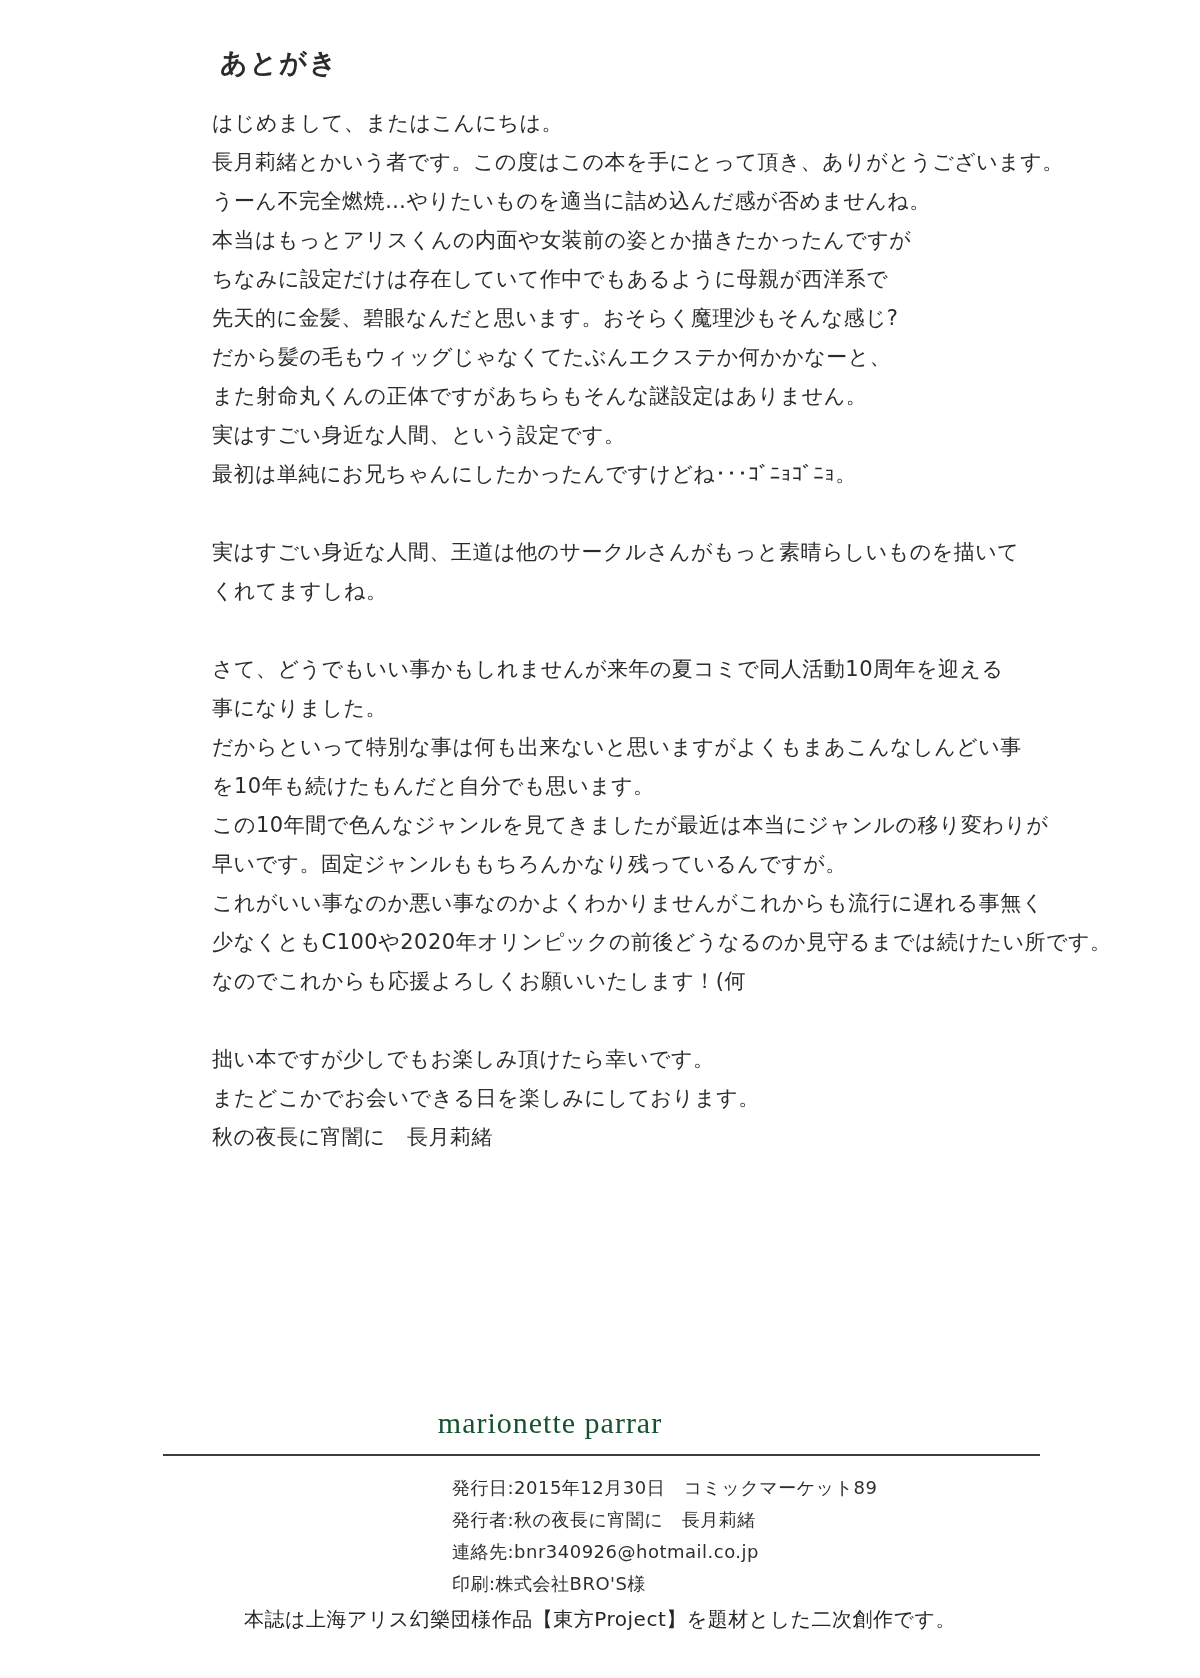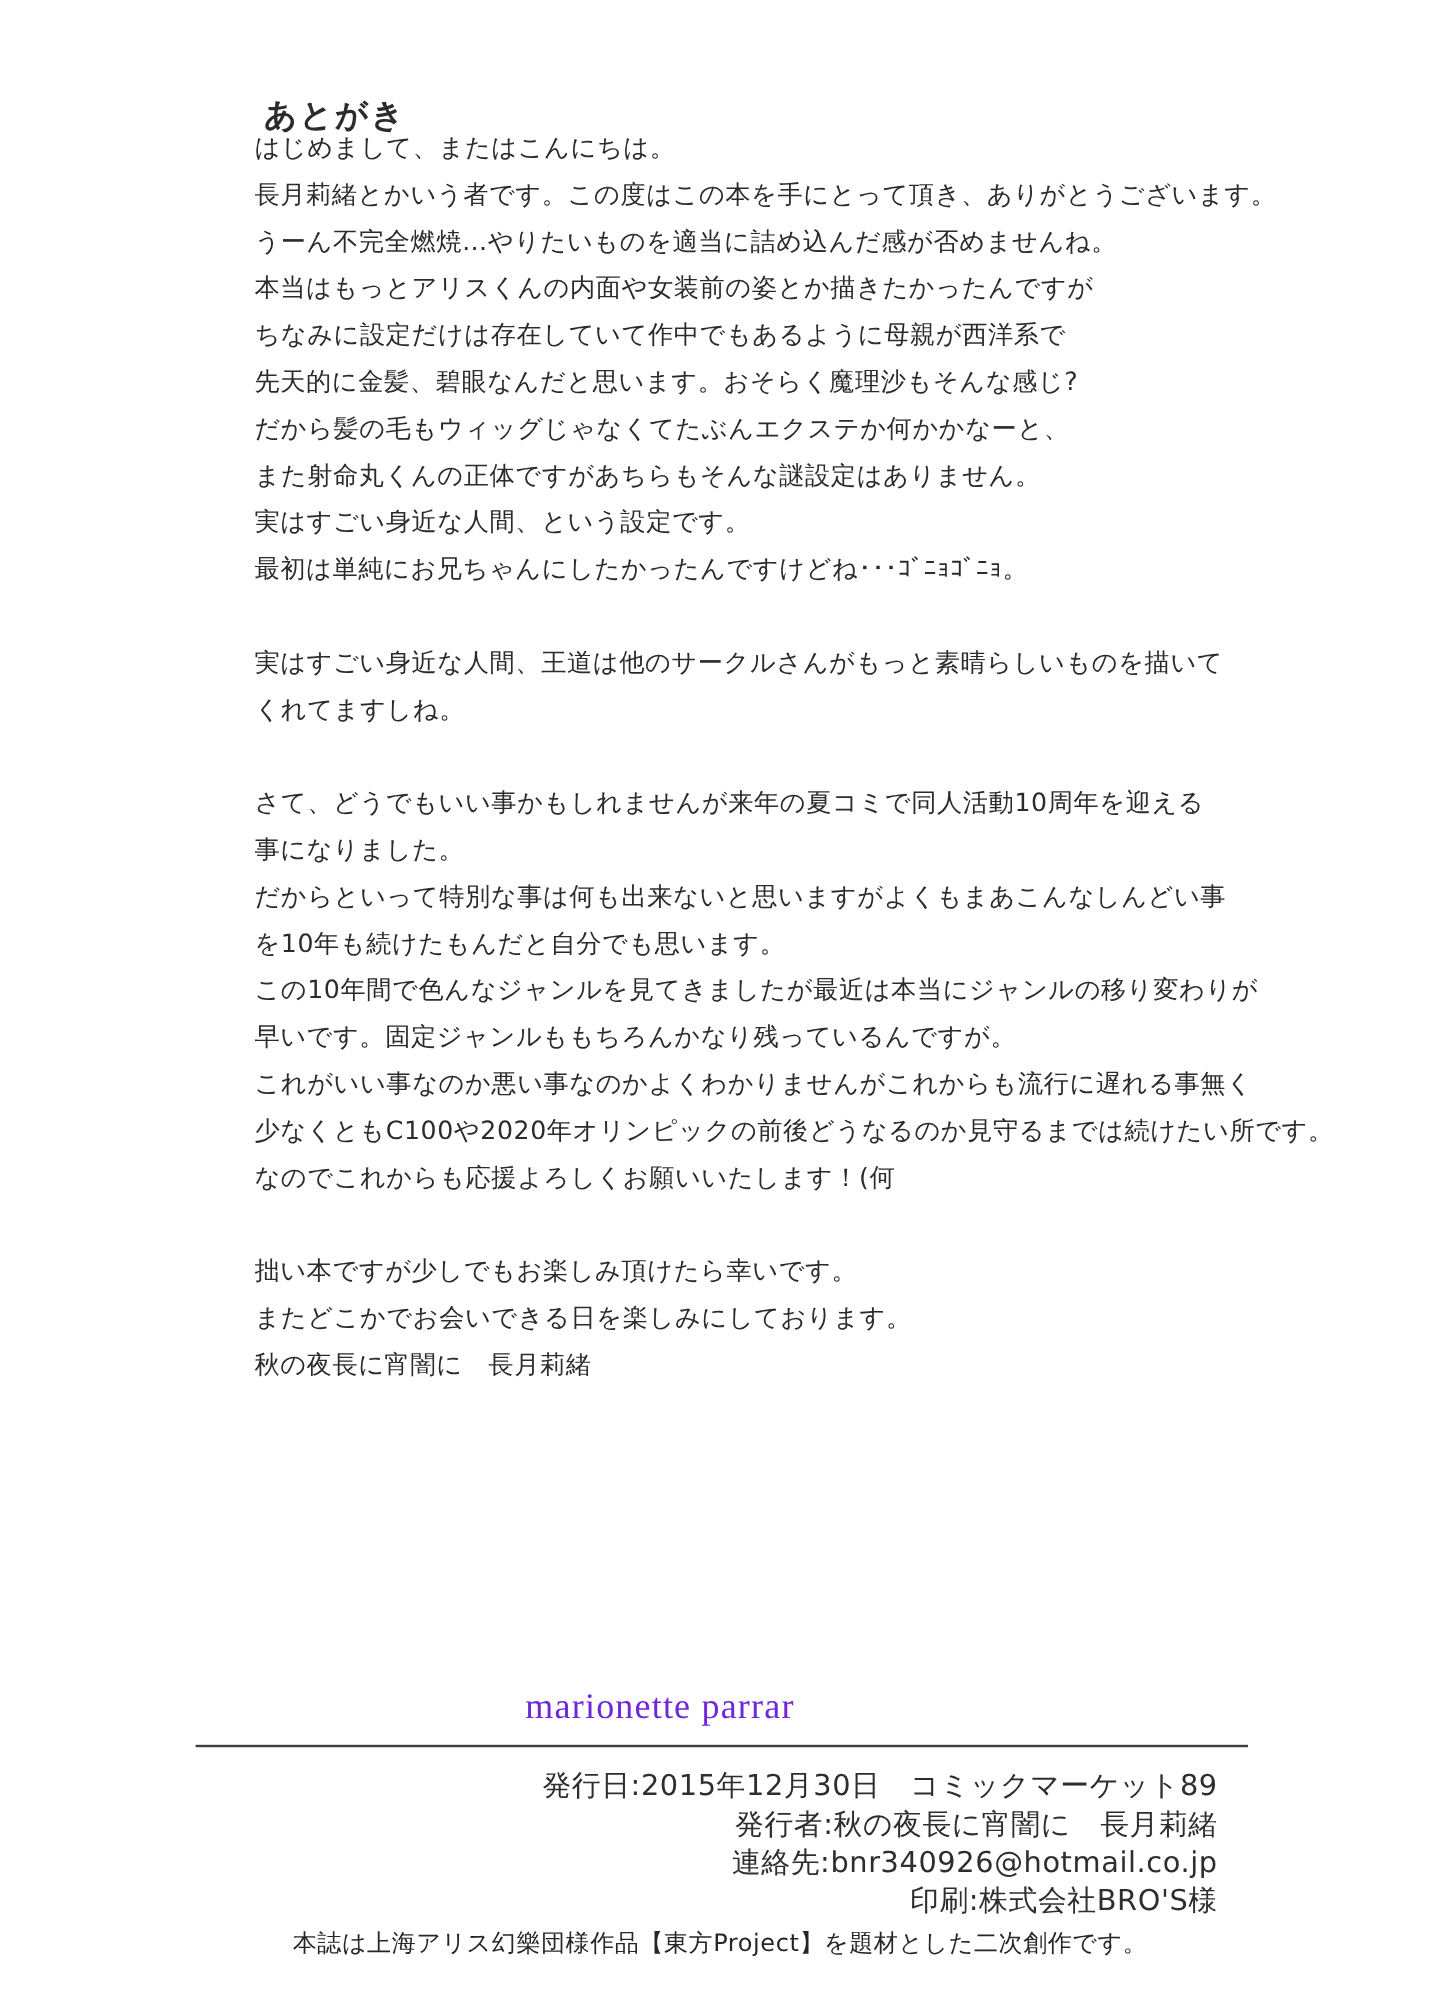--- a/index.html
+++ b/index.html
@@ -8,21 +8,21 @@
     height: 1678px;
     position: relative;
     background: #ffffff;
     color: #2b2b2b;
     font-family: "DejaVu Sans", "Liberation Sans", sans-serif;
     overflow: hidden;
   }
   .page-title {
     position: absolute;
     left: 220px;
-    top: 60px;
+    top: 27px;
     font-size: 27px;
     letter-spacing: 2px;
   }
   .body-text {
     position: absolute;
     left: 212px;
     top: 104px;
     width: 860px;
     font-size: 21px;
     line-height: 39px;
@@ -32,39 +32,38 @@
   .line { white-space: pre; }
   .circle-name {
     position: absolute;
     left: 0;
     top: 1406px;
     width: 1100px;
     text-align: center;
     font-family: "Liberation Serif", "DejaVu Serif", serif;
     font-size: 30px;
     letter-spacing: 1px;
-    color: #6d28d9;
+    color: #14532d;
   }
   .footer-rule {
     position: absolute;
     left: 163px;
     top: 1454px;
     width: 877px;
     height: 2px;
     background: #3d3d3d;
   }
   .colophon {
     position: absolute;
     left: 452px;
     top: 1472px;
-    font-size: 24px;
+    font-size: 18px;
     line-height: 32px;
     letter-spacing: 0.5px;
     color: #2e2e2e;
-    text-align: right;
   }
   .disclaimer {
     position: absolute;
     left: 0;
     top: 1606px;
     width: 1200px;
     text-align: center;
     font-size: 20px;
     letter-spacing: 0.5px;
     color: #262626;

